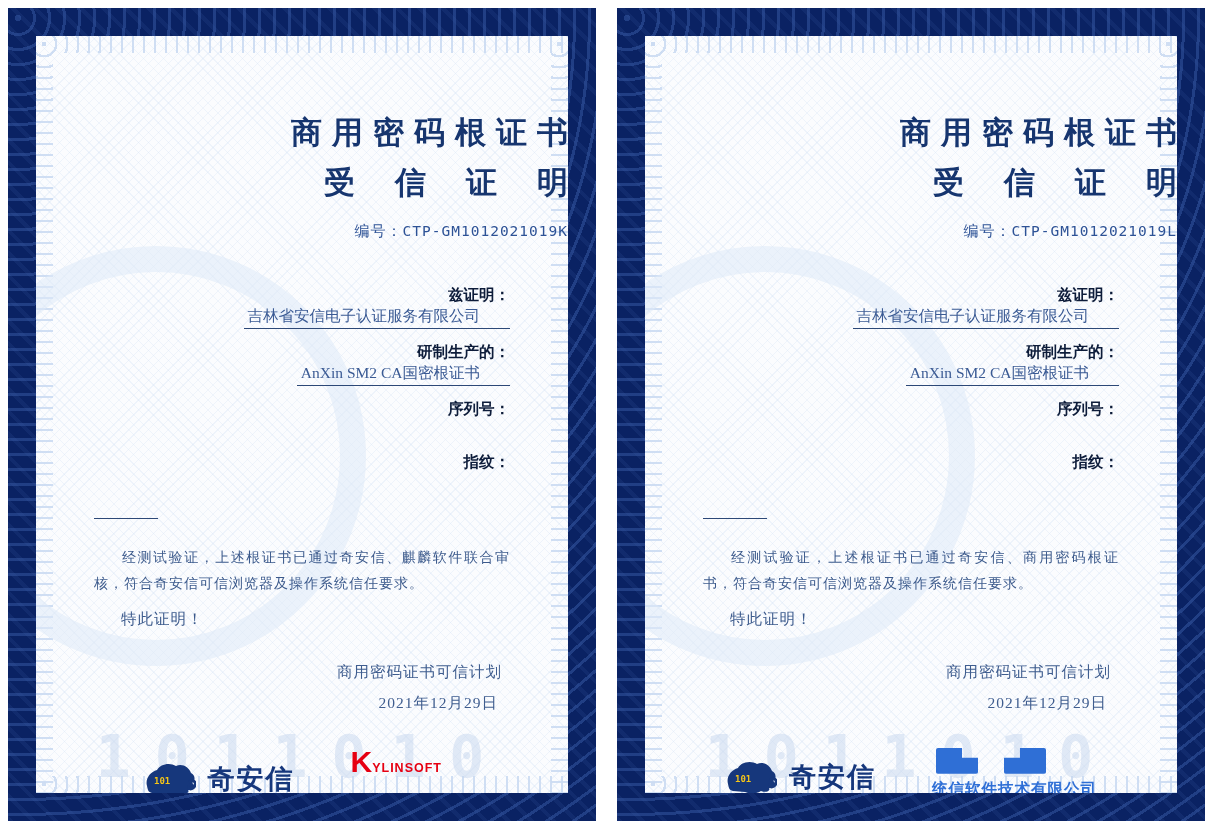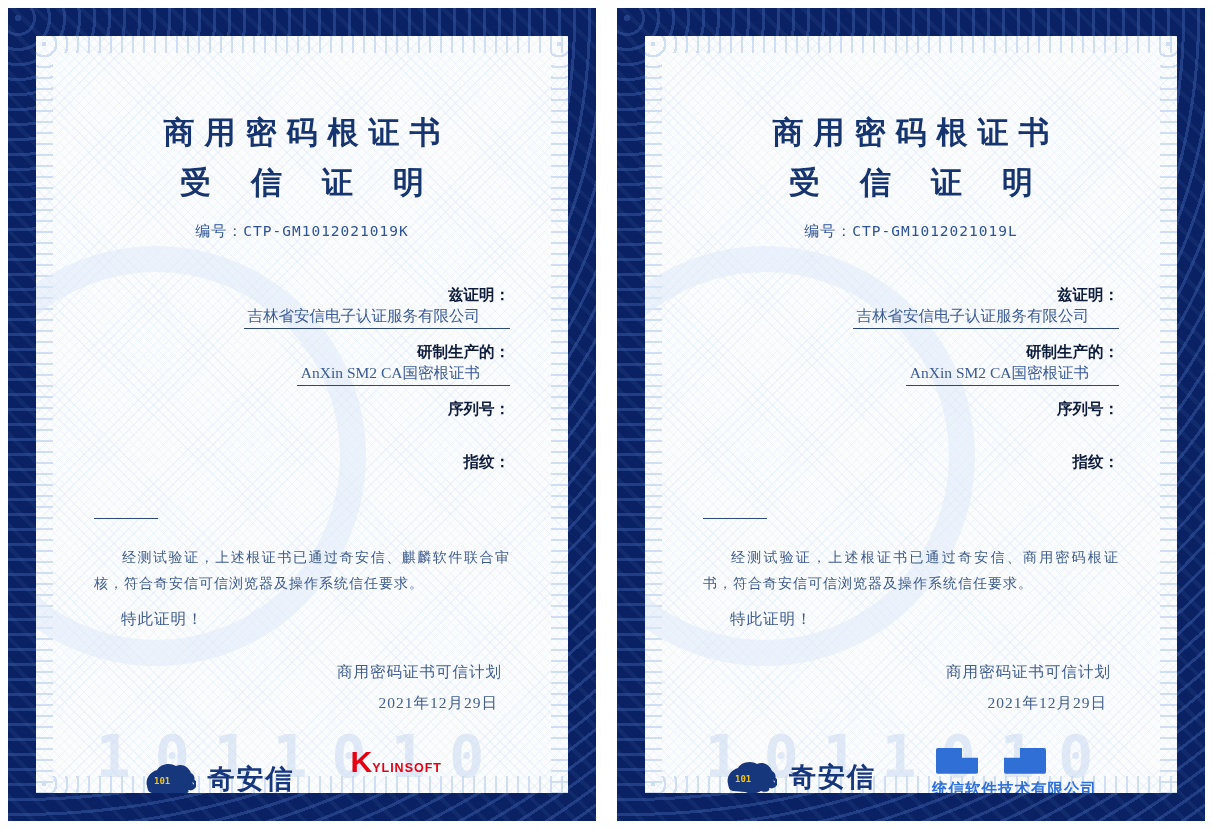--- a/index.html
+++ b/index.html
@@ -32,21 +32,21 @@
   .wm-top    { top:0; left:0; right:0; height:17px; }
   .wm-bottom { bottom:0; left:0; right:0; height:17px; }
   .wm-left   { top:0; bottom:0; left:0; width:17px; }
   .wm-right  { top:0; bottom:0; right:0; width:17px; }
   .wm-circle { position:absolute; z-index:0; left:-90px; top:210px; width:420px; height:420px;
     border-radius:50%; border:26px solid rgba(222,233,248,.55); }
   .wm-binary { position:absolute; z-index:0; left:0; right:0; bottom:2px;
     font-family:"DejaVu Sans Mono","Liberation Mono",monospace;
     font-size:58px; font-weight:bold; color:rgba(198,213,238,.5);
     letter-spacing:24px; text-align:center; white-space:nowrap; }
-  .content { position:relative; z-index:1; height:100%; display:flex; flex-direction:column; align-items:center; }
+  .content { position:relative; z-index:1; height:100%; display:flex; flex-direction:column; align-items:flex-end; }
 
   .cert-icon { margin-top:52px; }
   .title1 {
     margin-top:24px; font-size:31px; font-weight:bold; color:#16356f;
     letter-spacing:10px; margin-right:-10px; text-align:center;
   }
   .title2 {
     margin-top:8px; font-size:31px; font-weight:bold; color:#16356f;
     letter-spacing:40px; margin-right:-40px; text-align:center;
   }

